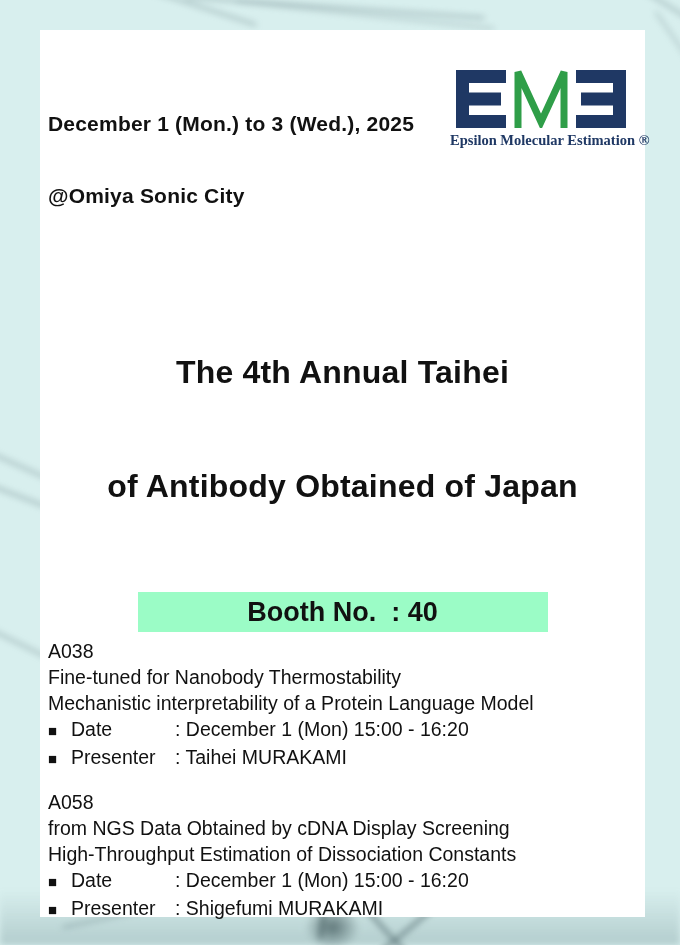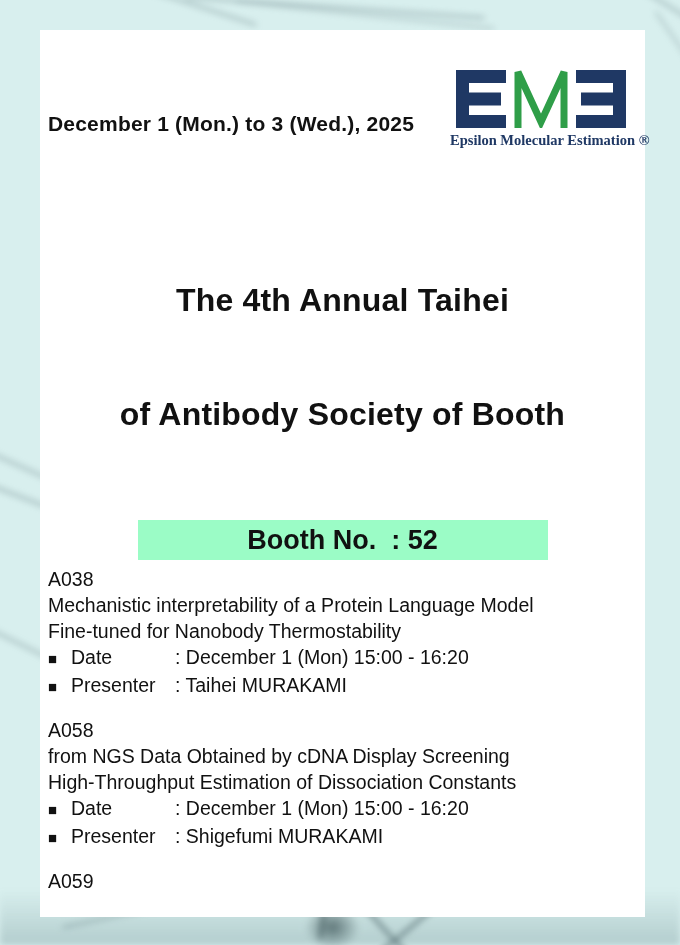--- a/index.html
+++ b/index.html
@@ -81,20 +81,21 @@
     <div class="streak s11"></div>
     <div class="streak s12"></div>
   <div class="blob"></div>
   <div class="bottom-shade"></div>
 </div>
 
 <div class="card">
 
   <div class="header-dates">
     <div>December 1 (Mon.) to 3 (Wed.), 2025</div>
+    <div>@Omiya Sonic City</div>
   </div>
 
   <div class="logo-block">
     <svg class="logo-mark" viewBox="0 0 170 58" xmlns="http://www.w3.org/2000/svg">
       <g fill="#1f3864">
         <rect x="0" y="0" width="13" height="58"></rect>
         <rect x="0" y="0" width="50" height="13"></rect>
         <rect x="0" y="22.5" width="45" height="13"></rect>
         <rect x="0" y="45" width="50" height="13"></rect>
       </g>
@@ -104,33 +105,33 @@
         <rect x="120" y="0" width="50" height="13"></rect>
         <rect x="125" y="22.5" width="45" height="13"></rect>
         <rect x="120" y="45" width="50" height="13"></rect>
       </g>
     </svg>
     <div class="logo-caption">Epsilon Molecular Estimation ®</div>
   </div>
 
   <div class="main-title">
     <div>The 4th Annual Taihei</div>
-    <div>of Antibody Society of Booth</div>
+    <div>of Antibody Obtained of Japan</div>
   </div>
 
   <div class="booth-box">
-    <span>Booth No.  : 52</span>
+    <span>Booth No.  : 40</span>
   </div>
 
   <div class="sessions">
 
     <div class="session">
       <div class="session-code">A038</div>
+      <div class="session-title">Fine-tuned for Nanobody Thermostability</div>
       <div class="session-title">Mechanistic interpretability of a Protein Language Model</div>
-      <div class="session-title">Fine-tuned for Nanobody Thermostability</div>
       <div class="info-row">
         <span class="bullet">■</span>
         <span class="info-label">Date</span>
         <span class="info-value">: December 1 (Mon) 15:00 - 16:20</span>
       </div>
       <div class="info-row">
         <span class="bullet">■</span>
         <span class="info-label">Presenter</span>
         <span class="info-value">: Taihei MURAKAMI</span>
       </div>

